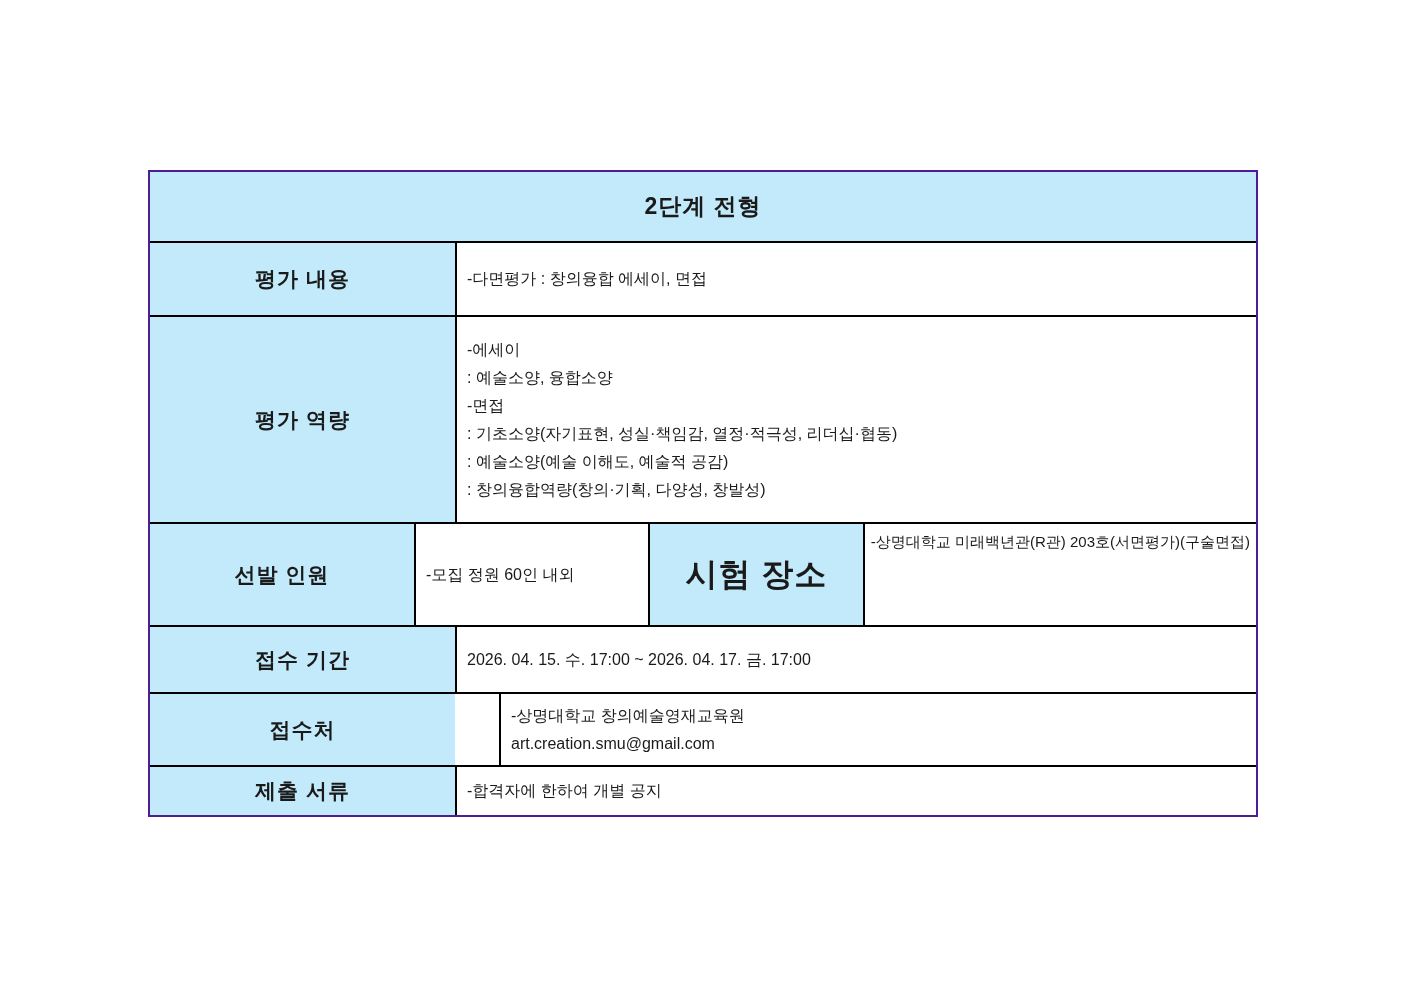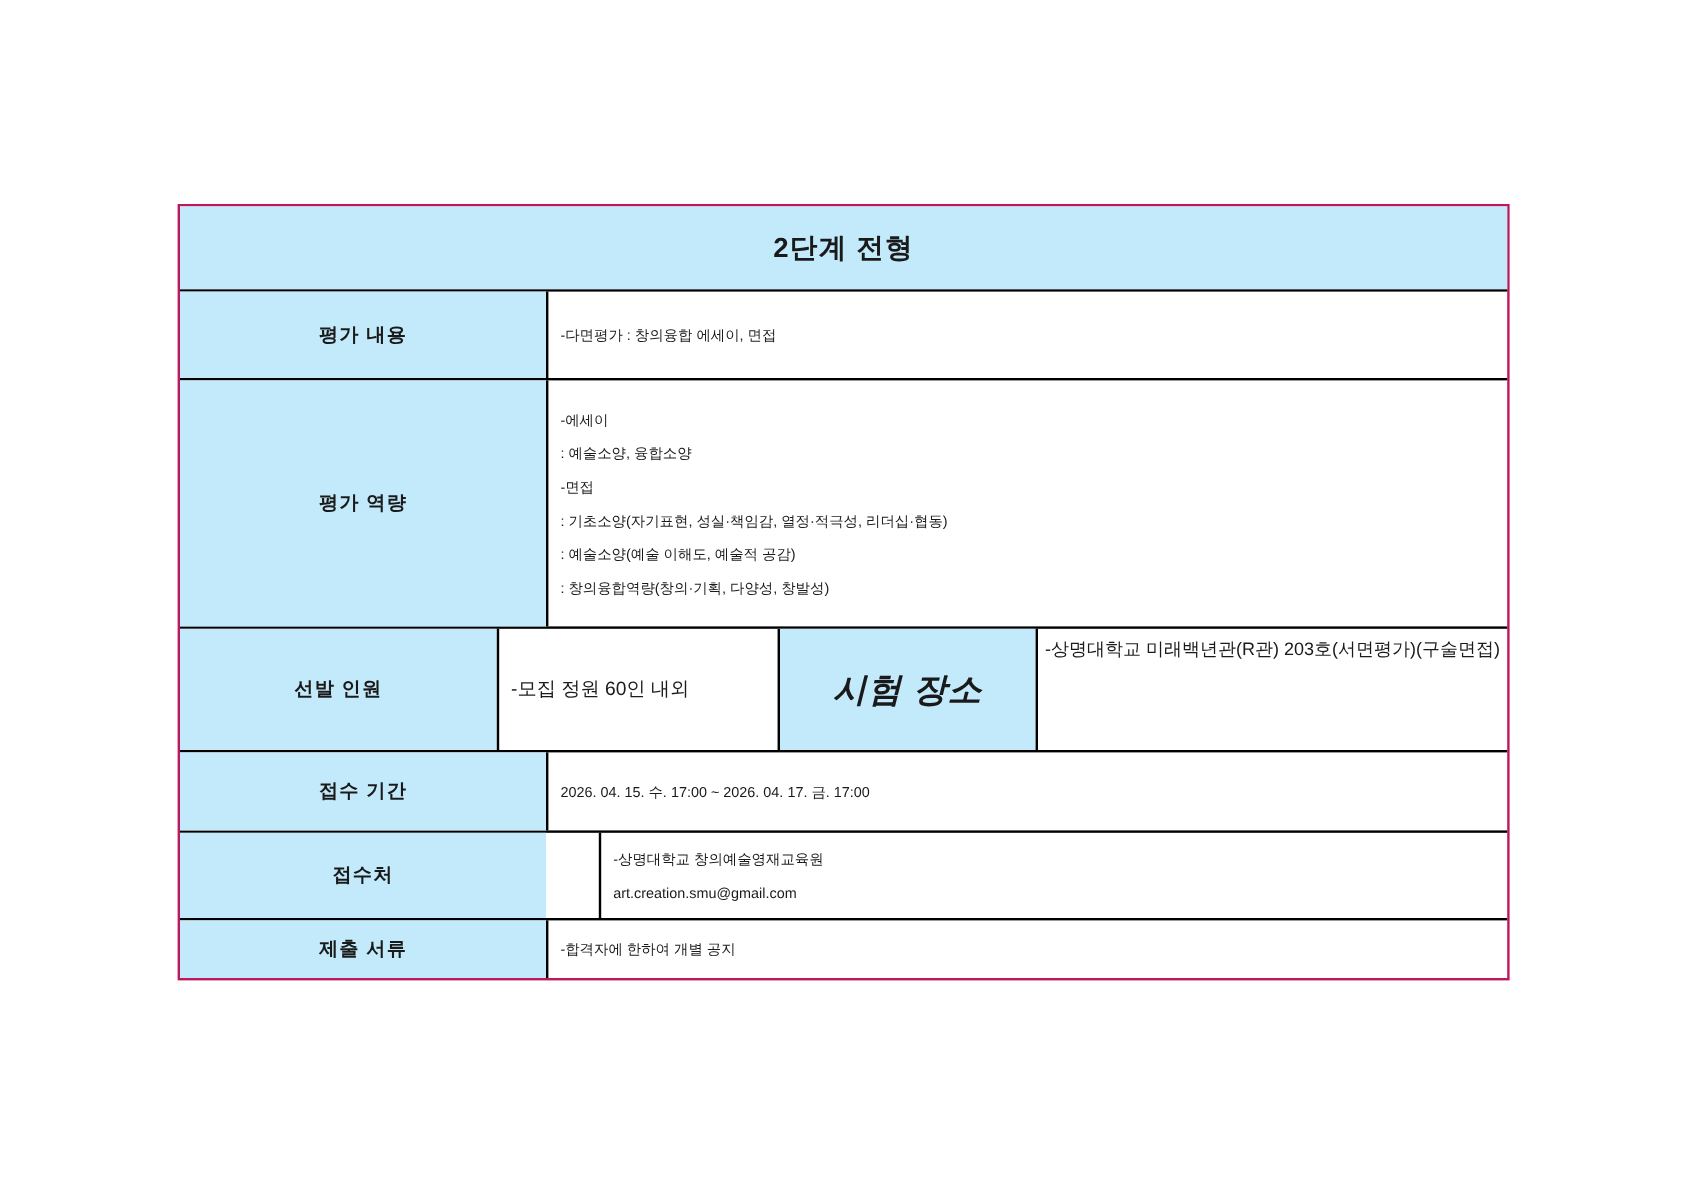--- a/index.html
+++ b/index.html
@@ -1,49 +1,49 @@
 <!DOCTYPE html>
 <html><head>
 <meta charset="utf-8">
 <style>
   * { margin:0; padding:0; box-sizing:border-box; }
   html,body { width:1403px; height:992px; background:#ffffff;
               font-family:"Liberation Sans","DejaVu Sans",sans-serif; color:#1a1a1a; }
   .canvas { position:relative; width:1403px; height:992px; background:#ffffff; overflow:hidden; }
 
   .tbl { position:absolute; left:148px; top:170px; width:1110px;
-         border:2px solid #be185d; background:#ffffff; }
+         border:2px solid #4c1d95; background:#ffffff; }
   .row { display:flex; border-top:2px solid #000; }
   .row.first { border-top:none; }
   .cell { position:relative; }
   .cell + .cell { border-left:2px solid #000; }
 
   .blue { background:#c3eafa; }
 
   .hdr-row { height:69px; }
   .hdr-cell { width:100%; display:flex; align-items:center; justify-content:center;
               font-size:23px; font-weight:bold; letter-spacing:1px; }
 
   .label-cell { width:305px; display:flex; align-items:center; justify-content:center;
-                font-size:16px; font-weight:bold; letter-spacing:1px;text-align:center; }
+                font-size:21px; font-weight:bold; letter-spacing:1px;text-align:center; }
 
   .value-cell { flex:1; display:flex; flex-direction:column; justify-content:center;
-                padding:6px 10px; font-size:12px; line-height:28px; }
+                padding:6px 10px; font-size:16px; line-height:28px; }
 
   .r-content   { height:74px; }
   .r-capa      { height:207px; }
   .r-select    { height:103px; }
   .r-period    { height:67px; }
   .r-office    { height:73px;gap:44px; }
   .r-docs      { height:50px; }
 
   .mid-white { width:267px; display:flex; align-items:center; padding:6px 10px;
                font-size:16px; line-height:28px;text-align:center; }
   .mid-blue  { width:248px; display:flex; align-items:center; justify-content:center;
-               font-size:28px; font-weight:bold; letter-spacing:1px;font-style:italic; }
+               font-size:32px; font-weight:bold; letter-spacing:1px; }
   .loc-cell  { flex:1; display:flex; flex-direction:row; justify-content:center;
                padding:4px 6px; font-size:15px; line-height:27px; }
   .line { white-space:nowrap; }
 </style>
 </head>
 <body>
 
 <div class="canvas">
   <div class="tbl">
 

